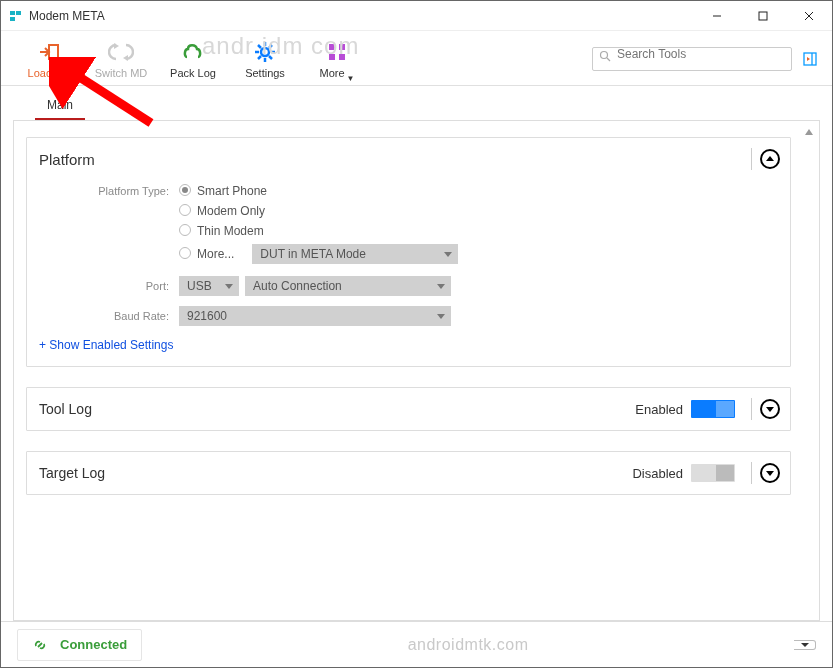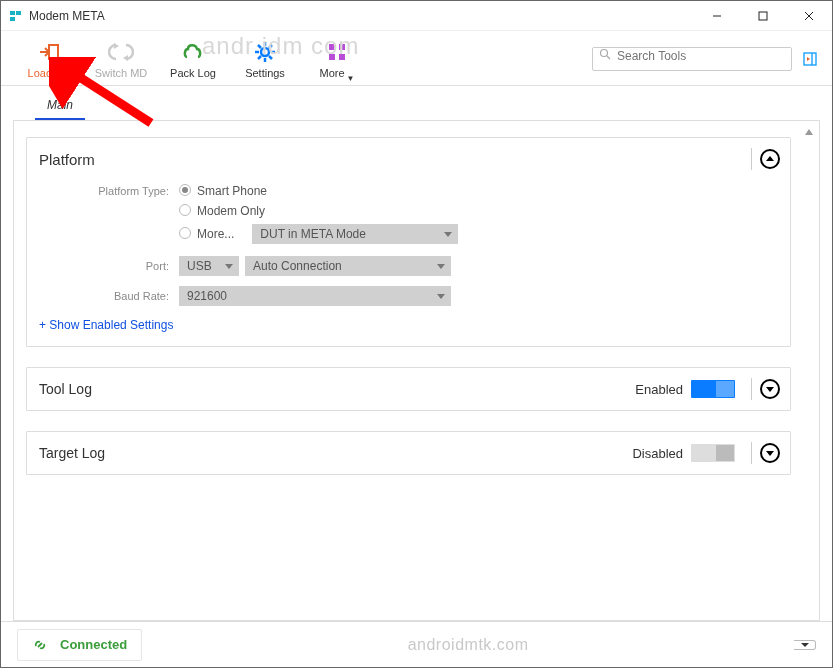--- a/index.html
+++ b/index.html
@@ -8,26 +8,26 @@
   .titlebar { height: 30px; display: flex; align-items: center; padding: 0 0 0 8px; border-bottom: 1px solid #eee; }
   .titlebar .app-icon { width: 14px; height: 14px; margin-right: 6px; }
   .titlebar .title { font-size: 12px; flex: 1; }
   .titlebar .winbtn { width: 46px; height: 30px; display: flex; align-items: center; justify-content: center; }
   .toolbar { display: flex; align-items: flex-start; padding: 6px 12px 6px 12px; border-bottom: 1px solid #e0e0e0; gap: 0; position: relative; }
   .tb-item { display: flex; flex-direction: column; align-items: center; justify-content: center; width: 72px; font-size: 11px; cursor: pointer; padding-top: 2px; }
   .tb-item .tb-icon { width: 26px; height: 26px; display: flex; align-items: center; justify-content: center; margin-bottom: 2px; }
   .tb-item.active { color: #e8632c; }
   .tb-item.disabled { color: #aaa; }
   .toolbar .spacer { flex: 1; }
-  .search-box { width: 200px; height: 24px; border: 1px solid #ccc; border-radius: 2px; display: flex; align-items: flex-start; padding: 0 6px; color: #888; margin-top: 10px; }
+  .search-box { width: 200px; height: 24px; border: 1px solid #ccc; border-radius: 2px; display: flex; align-items: flex-end; padding: 8px 6px; color: #888; margin-top: 10px; }
   .search-box input { border: none; outline: none; flex: 1; font-size: 12px; color: #333; background: transparent; }
   .aux-btn { width: 20px; height: 20px; margin-left: 8px; margin-top: 12px; display: flex; align-items: center; justify-content: center; }
   .content { flex: 1; padding: 0 12px 0 12px; display: flex; flex-direction: column; overflow: hidden; position: relative; }
   .tab-row { display: flex; padding-left: 22px; margin-top: 8px; }
-  .tab { padding: 4px 12px 6px 12px; font-size: 12px; border-bottom: 2px solid #1d4ed8; cursor: pointer; font-style: italic; }
+  .tab { padding: 4px 12px 6px 12px; font-size: 12px; border-bottom: 2px solid #b91c1c; cursor: pointer; }
   .panel-host { flex: 1; border: 1px solid #ddd; border-top: 1px solid #ddd; padding: 16px 28px 16px 12px; position: relative; overflow-y: auto; }
   .section { border: 1px solid #ddd; border-radius: 1px; margin-bottom: 20px; background: #fff; }
   .section-header { display: flex; align-items: center; padding: 10px 10px 10px 12px; font-size: 14px; }
   .section-header .sh-title { flex: 1; }
   .section-header .sh-status { margin-right: 8px; font-size: 13px; }
   .toggle { width: 44px; height: 18px; border-radius: 1px; position: relative; margin-right: 8px; }
   .toggle.on { background: #0a7cff; }
   .toggle .knob { position: absolute; width: 18px; height: 16px; top: 1px; background: #5aa8ff; }
   .toggle.on .knob { right: 1px; background: #5aa8ff; }
   .toggle.off { background: #ddd; }
@@ -208,20 +208,27 @@
             <div class="form-label"></div>
             <label class="radio-wrap">
                 <span class="radio"></span>
                 <span>Modem Only</span>
               </label>
           </div>
           <div class="form-row">
             <div class="form-label"></div>
             <label class="radio-wrap">
                 <span class="radio"></span>
+                <span>Thin Modem</span>
+              </label>
+          </div>
+          <div class="form-row">
+            <div class="form-label"></div>
+            <label class="radio-wrap">
+                <span class="radio"></span>
                 <span>More...</span>
               </label>
             <div class="dropdown dd-md">
                 <span>DUT in META Mode</span>
               </div>
           </div>
           <div class="form-row" style="margin-top:12px">
             <div class="form-label">Port:</div>
             <div class="dropdown dd-sm">
                 <span>USB</span>

